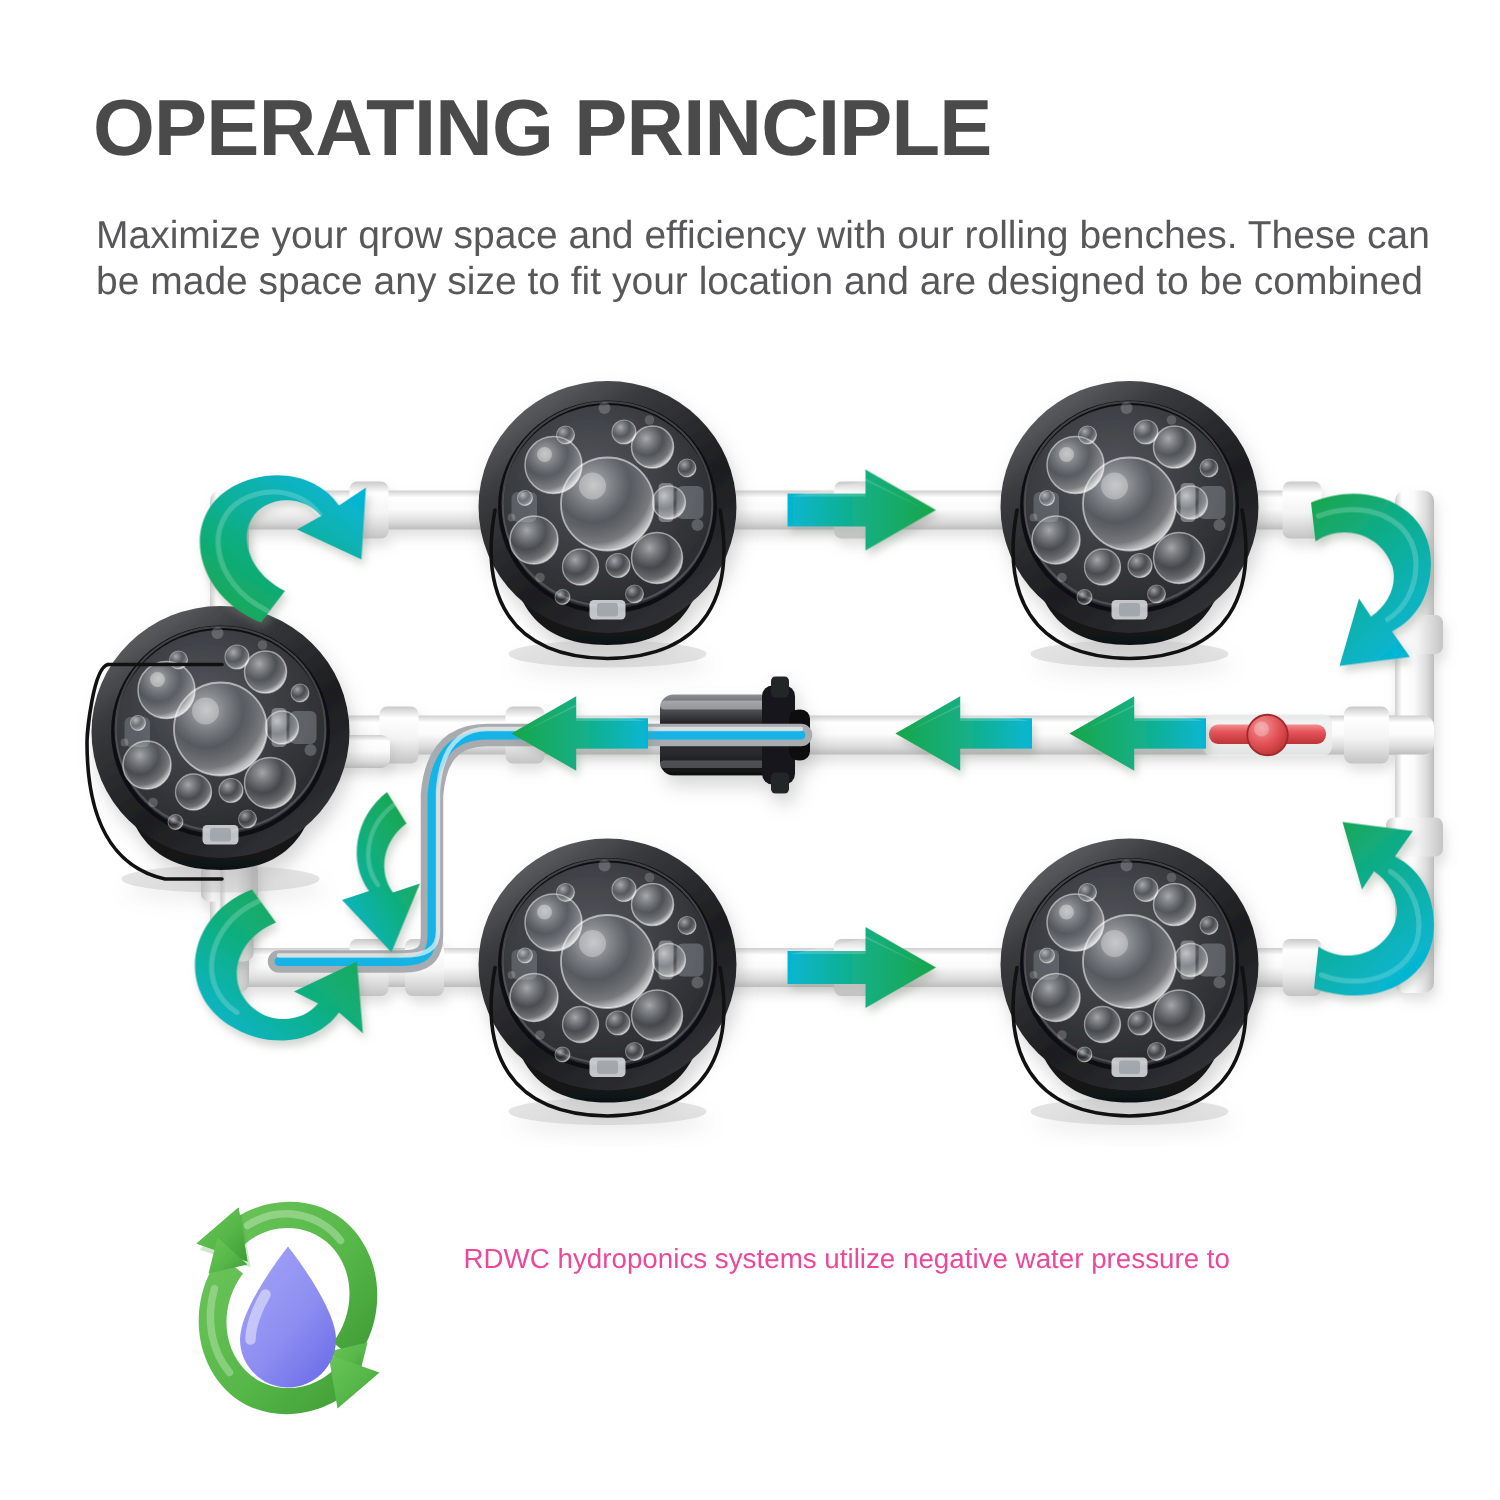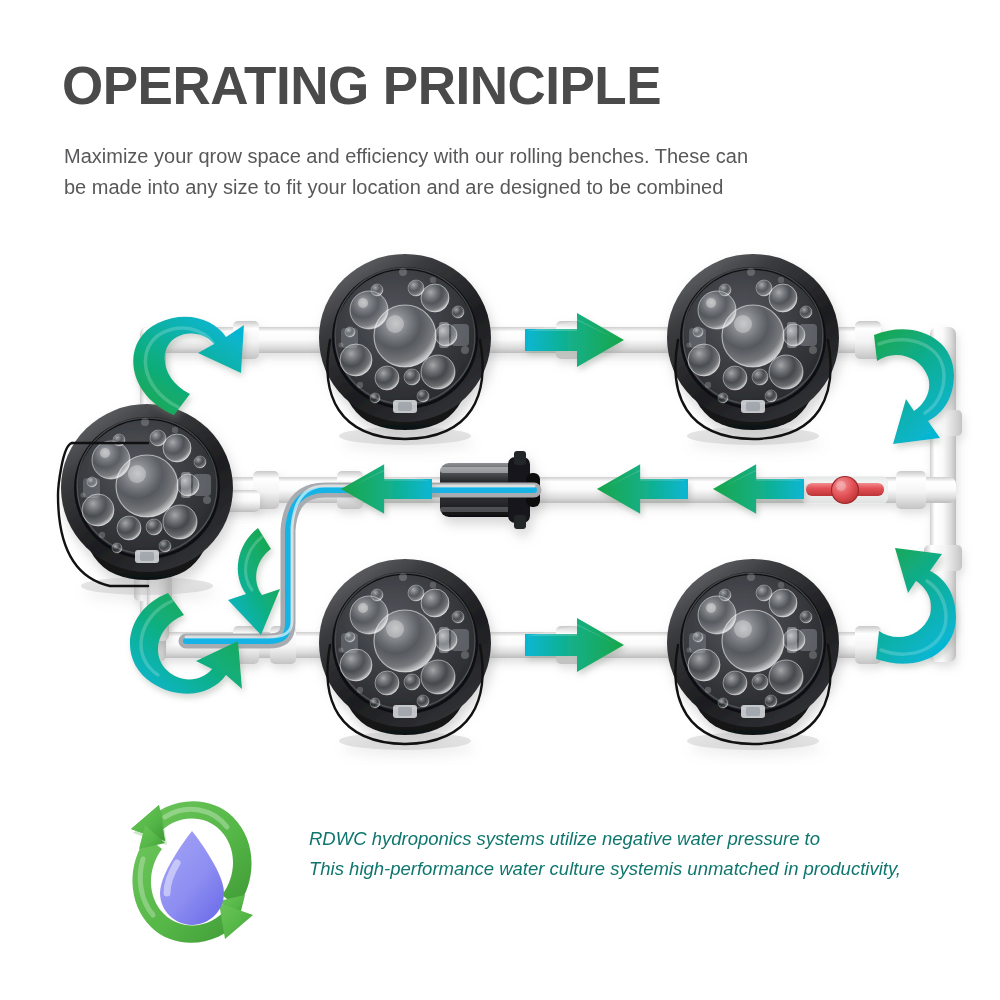--- a/index.html
+++ b/index.html
@@ -23,37 +23,36 @@
     font-weight: bold;
     letter-spacing: -0.5px;
     color: #4a4a4a;
     font-family: "Liberation Sans", sans-serif;
     white-space: nowrap;
   }
   .intro {
     position: absolute;
     left: 64px; top: 141px;
     width: 740px;
-    font-size: 20px;
+    font-size: 26px;
     line-height: 31px;
     color: #58585a;
     font-family: "Liberation Sans", sans-serif;
   }
   .intro div { white-space: nowrap; }
 
   
   .footer-text {
     position: absolute;
     left: 309px; top: 824px;
     width: 680px;
     font-size: 18.5px;
     line-height: 30px;
-    color: #0f766e;
+    color: #ec4899;
     font-family: "Liberation Sans", sans-serif;
-    font-style: italic;
   }
   .footer-text div { white-space: nowrap; }
 
   
   #diagram {
     position: absolute;
     left: 0; top: 245px;
     width: 1000px; height: 520px;
   }
   #diagram svg { display: block; }
@@ -67,21 +66,21 @@
 </style>
 </head>
 <body>
 
 <div id="page">
 
   <div class="title">OPERATING PRINCIPLE</div>
 
   <div class="intro">
     <div>Maximize your qrow space and efficiency with our rolling benches. These can</div>
-    <div>be made into any size to fit your location and are designed to be combined</div>
+    <div>be made space any size to fit your location and are designed to be combined</div>
   </div>
 
   <div id="diagram">
     <svg width="1000" height="520" viewBox="0 0 1000 520" xmlns="http://www.w3.org/2000/svg">
       <defs>
 
         <linearGradient id="pipeV" x1="0" y1="0" x2="1" y2="0">
           <stop offset="0%" stop-color="#cfcfcf"></stop>
           <stop offset="18%" stop-color="#ffffff"></stop>
           <stop offset="48%" stop-color="#fbfbfb"></stop>
@@ -424,16 +423,15 @@
       <g>
         <path d="M89 48 C89 48 121 88 121 110 C121 128 106 142 89 142
                  C72 142 57 128 57 110 C57 88 89 48 89 48 Z" fill="url(#dropG)"></path>
         <path d="M74 80 C68 90 64 102 64 110" fill="none" stroke="#ffffff" stroke-width="7" opacity="0.45" stroke-linecap="round"></path>
       </g>
     </svg>
   </div>
 
   <div class="footer-text">
     <div>RDWC hydroponics systems utilize negative water pressure to</div>
-    <div>This high-performance water culture systemis unmatched in productivity,</div>
   </div>
 
 </div>
 
 </body></html>

